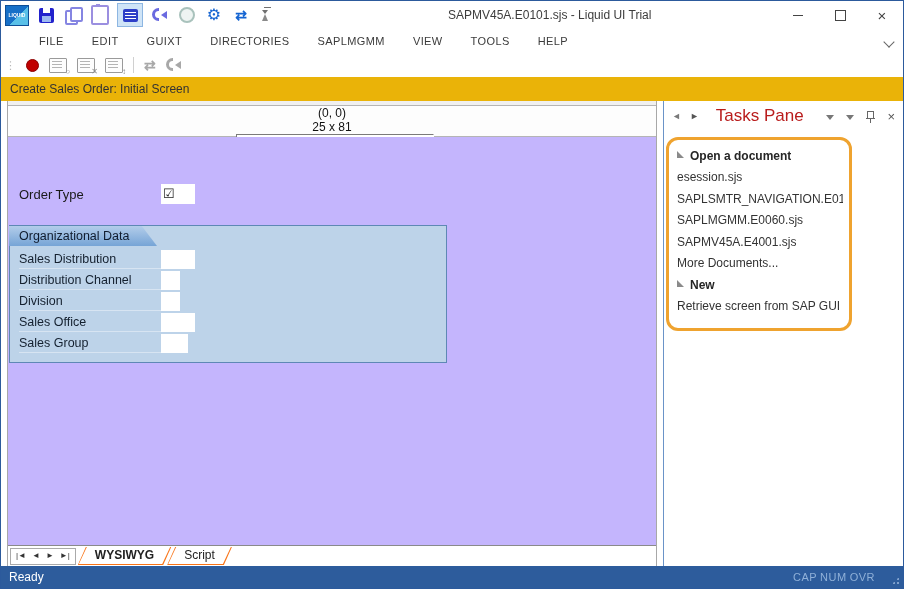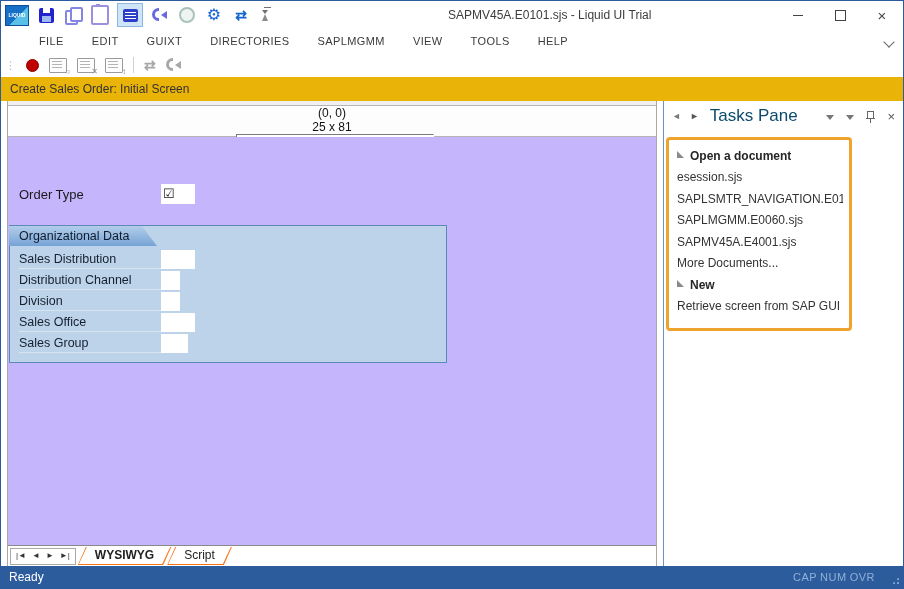--- a/index.html
+++ b/index.html
@@ -88,30 +88,30 @@
   .grouprows{position:absolute;left:0;top:23px;right:0;}
   .grow{position:relative;height:21px;}
   .grow .glabel{position:absolute;left:9px;top:1px;width:142px;height:18px;line-height:18px;font-size:12.5px;color:#14202f;border-bottom:1px solid #d7e4f2;}
   .grow .ginput{position:absolute;left:151px;top:1px;height:19px;background:#fff;}
 
   
   .taskspane{position:relative;flex:1;margin-left:6px;border-left:1px solid #6a93c8;background:#fff;}
   .tp-header{position:relative;height:30px;display:flex;align-items:center;padding-left:8px;}
   .tp-arrow{font-size:9px;color:#7a7a7a;margin-right:9px;}
   .tp-arrow.fwd{color:#555;}
-  .tp-title{font-size:17px;color:#0c4a6e;margin-left:2px;}
+  .tp-title{font-size:17px;color:#b91c1c;margin-left:8px;}
   .tp-hicons{position:absolute;right:8px;top:10px;display:flex;align-items:center;gap:12px;}
   .cdown{width:0;height:0;border-left:4px solid transparent;border-right:4px solid transparent;border-top:5px solid #777;}
   .pinic{position:relative;width:9px;height:12px;}
   .pinic::before{content:"";position:absolute;left:1px;top:0;width:5px;height:6px;border:1px solid #666;}
   .pinic::after{content:"";position:absolute;left:0;top:7px;width:9px;height:1px;background:#666;box-shadow:-4px 0 0 transparent;}
   .pinic .stem{position:absolute;left:4px;top:8px;width:1px;height:4px;background:#666;}
   .tp-close{font-size:13px;color:#555;line-height:12px;}
 
-  .tp-highlight{position:absolute;left:2px;top:36px;width:186px;height:194px;border:3px solid #efa32f;border-radius:4px;box-sizing:border-box;padding:5px 6px;}
+  .tp-highlight{position:absolute;left:2px;top:36px;width:186px;height:194px;border:3px solid #efa32f;border-radius:12px;box-sizing:border-box;padding:5px 6px;}
   .tp-row{display:flex;align-items:center;height:21.5px;font-size:12px;color:#333;}
   .tp-row.hdr{font-weight:bold;color:#262626;}
   .tri{width:0;height:0;border-bottom:7px solid #8a8a8a;border-right:7px solid transparent;margin:0 6px 2px 2px;flex:none;}
   .tp-item-label{white-space:nowrap;overflow:hidden;}
   .tp-row.item{padding-left:2px;}
 
   
   .tabstrip{height:20px;background:#fff;border-top:1px solid #8a8a8a;display:flex;align-items:center;}
   .tabnav{display:flex;align-items:center;gap:6px;margin:0 6px 0 2px;border:1px solid #aaa;background:#fff;height:15px;padding:0 5px;}
   .tabnav span{font-size:8px;color:#333;line-height:8px;}

